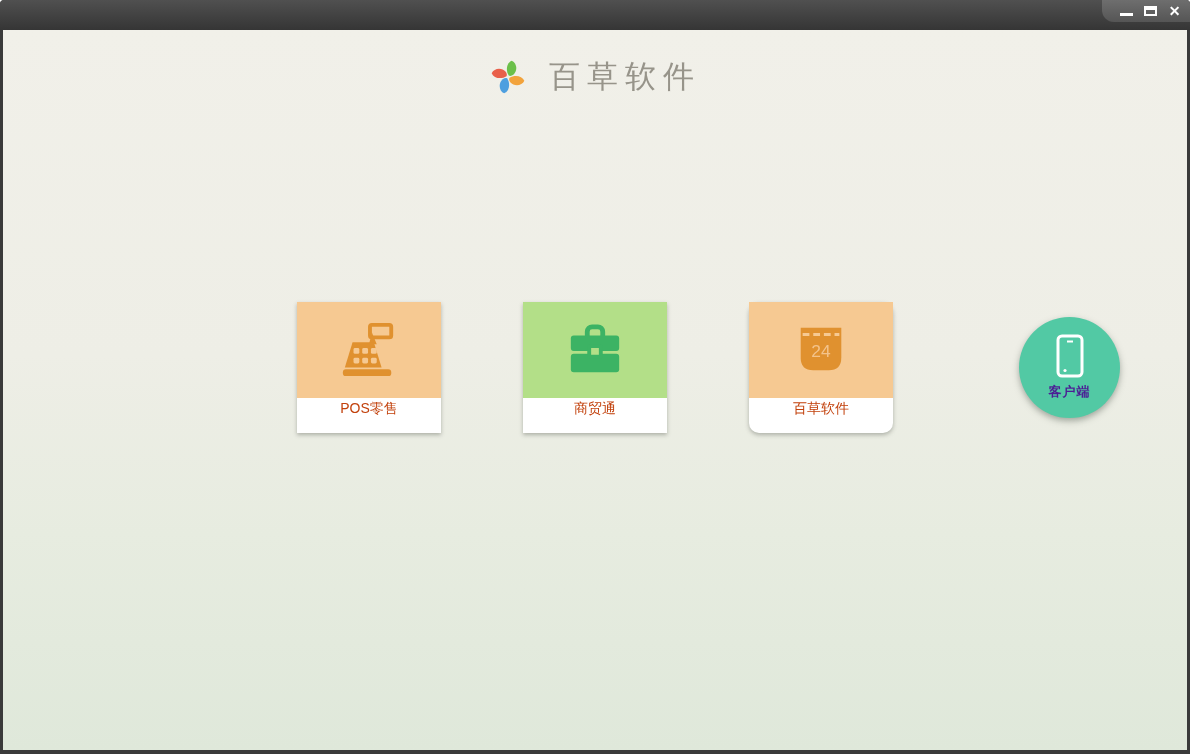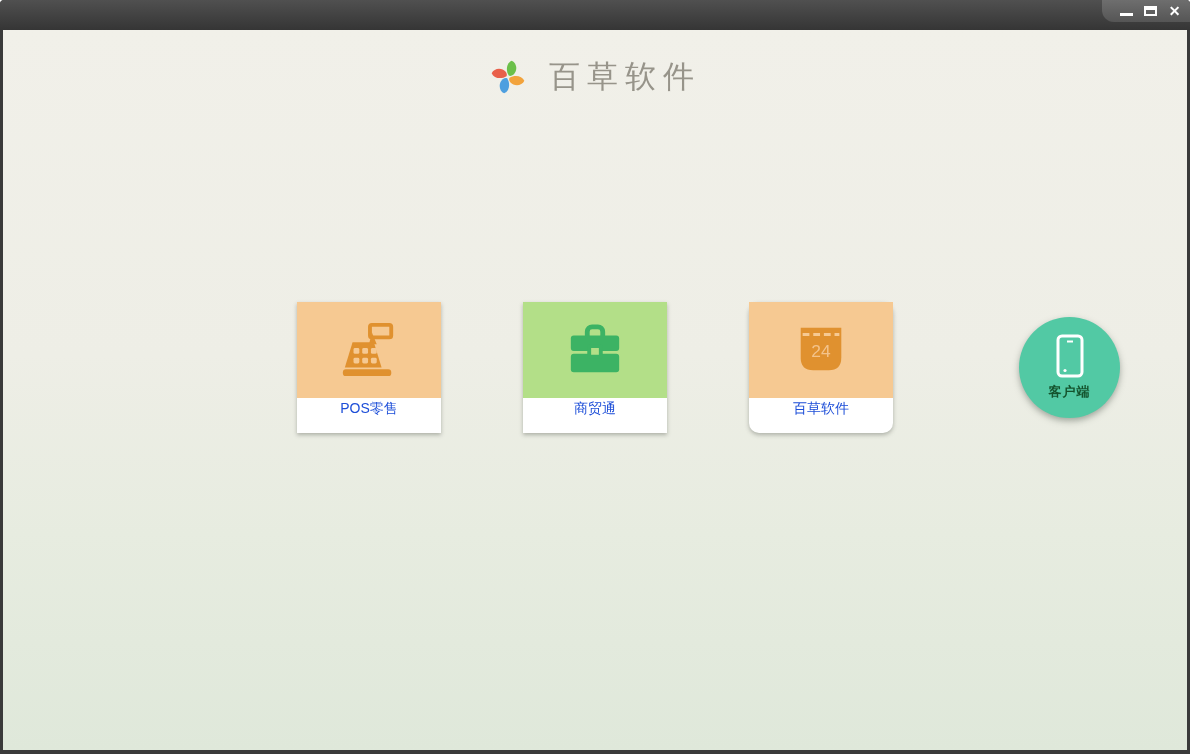--- a/index.html
+++ b/index.html
@@ -63,34 +63,34 @@
   .card-1 { left:294px; }
   .card-2 { left:520px; }
   .card-3 { left:746px;border-radius:10px; }
   .card-tile {
     height:96px;
     display:flex; align-items:center; justify-content:center;
   }
   .card-label {
     height:21px;
     display:flex; align-items:center; justify-content:center;
-    font-size:14px; color:#1d4ed8;
+    font-size:14px; color:#c2410c;
   }
   .tile-icon { display:block; }
 
   
   .client-btn {
     position:absolute; left:1016px; top:287px;
     width:101px; height:101px; border-radius:50%;
     display:flex; flex-direction:column; align-items:center; justify-content:center;
     gap:5px;
     box-shadow:0 3px 6px rgba(90,100,90,0.5);
     cursor:pointer;
   }
-  .client-label { color:#14532d; font-size:13px; font-weight:bold; letter-spacing:1px; }
+  .client-label { color:#4c1d95; font-size:13px; font-weight:bold; letter-spacing:1px; }
 </style>
 </head>
 <body>
 
 <div class="window">
 
   <div class="titlebar">
     <div class="controls-tab">
       <div class="winbtn">
         <span class="min-glyph"></span>

